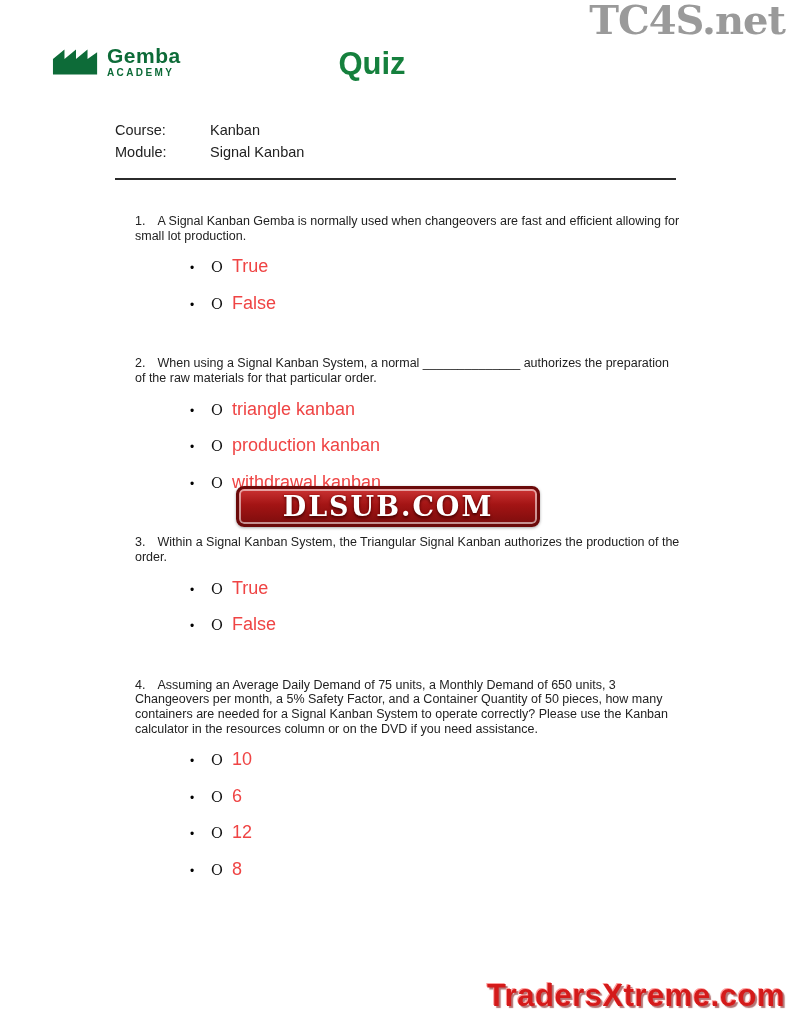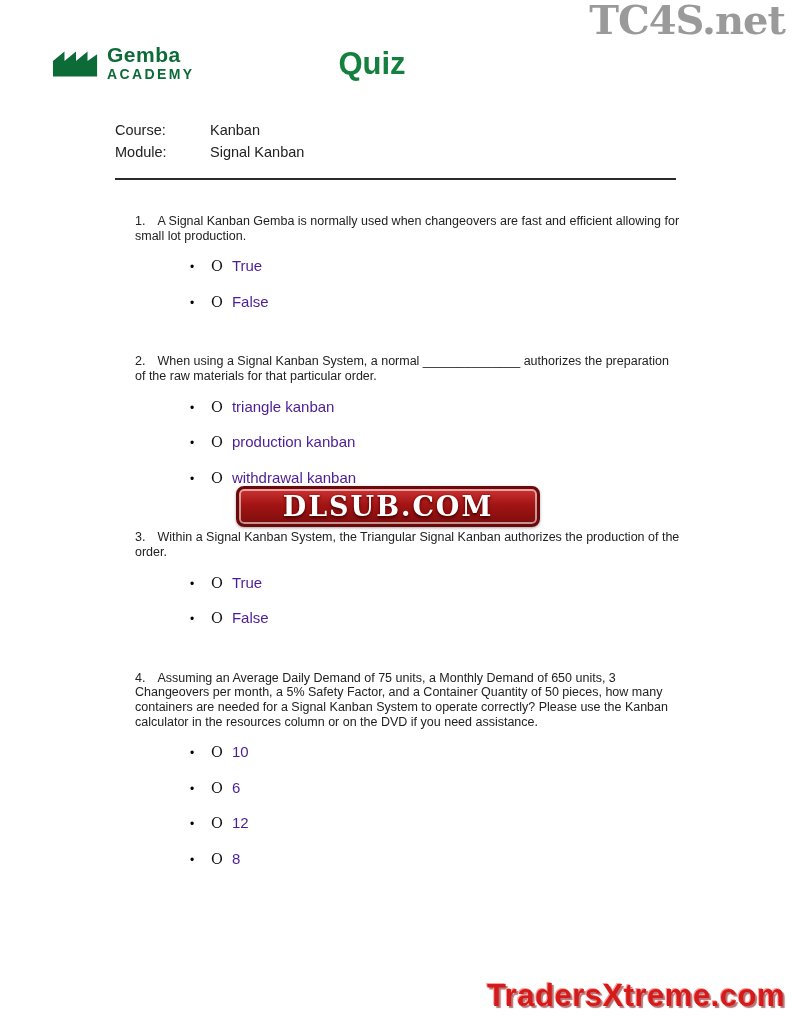--- a/index.html
+++ b/index.html
@@ -20,21 +20,21 @@
     font-family:"DejaVu Serif", serif;
     font-weight:bold; font-size:40px;
     color:#9a9a9a; letter-spacing:-1px;
   }
 
   
   .logo { position:absolute; left:52px; top:44px; display:flex; align-items:center; gap:7px; }
   .logo svg { display:block; }
   .logo-text { display:flex; flex-direction:column; line-height:1; }
   .logo-name { font-size:21px; font-weight:bold; color:#0d6b38; letter-spacing:0.5px; }
-  .logo-sub  { font-size:14px; font-weight:bold; color:#0d6b38; letter-spacing:2.4px; margin-top:2px; }
+  .logo-sub  { font-size:10px; font-weight:bold; color:#0d6b38; letter-spacing:2.4px; margin-top:2px; }
 
   
   h1.title {
     position:absolute; top:46px; left:0; width:744px;
     text-align:center; font-size:31px; font-weight:bold; color:#15803d;
   }
 
   
   .meta {
     margin:122px 0 0 115px;
@@ -49,21 +49,21 @@
 
   
   .questions { margin:34px 110px 0 135px; width:546px; font-size:12.5px; line-height:14.6px; color:#222; }
   .question { margin-bottom:44px; }
   .qtext { margin-bottom:16px; }
   .qnum { margin-right:12px; }
   .options { list-style:none; padding-left:55px; }
   .options li { display:flex; align-items:baseline; margin-bottom:20px; }
   .bullet { width:21px; font-size:12px; color:#000; }
   .radio  { font-family:"DejaVu Serif", serif; font-size:14.5px; margin-right:9px; color:#111; }
-  .opt-label { font-size:15px; color:#4c1d95; }
+  .opt-label { font-size:18px; color:#ef4444; }
 
   
   .stamp {
     position:absolute; left:236px; top:486px; width:304px; height:41px;
     display:flex; align-items:center; justify-content:center;
     border:3px solid #6b0a0a; border-radius:8px;
     background:linear-gradient(180deg,#cc3333 0%, #a31414 45%, #7e0d0d 100%);
     box-shadow:inset 0 0 0 2px rgba(255,255,255,0.55), 0 1px 3px rgba(0,0,0,0.35);
     z-index:5;
     font-family:"DejaVu Serif", serif; font-weight:bold; font-size:27px;

